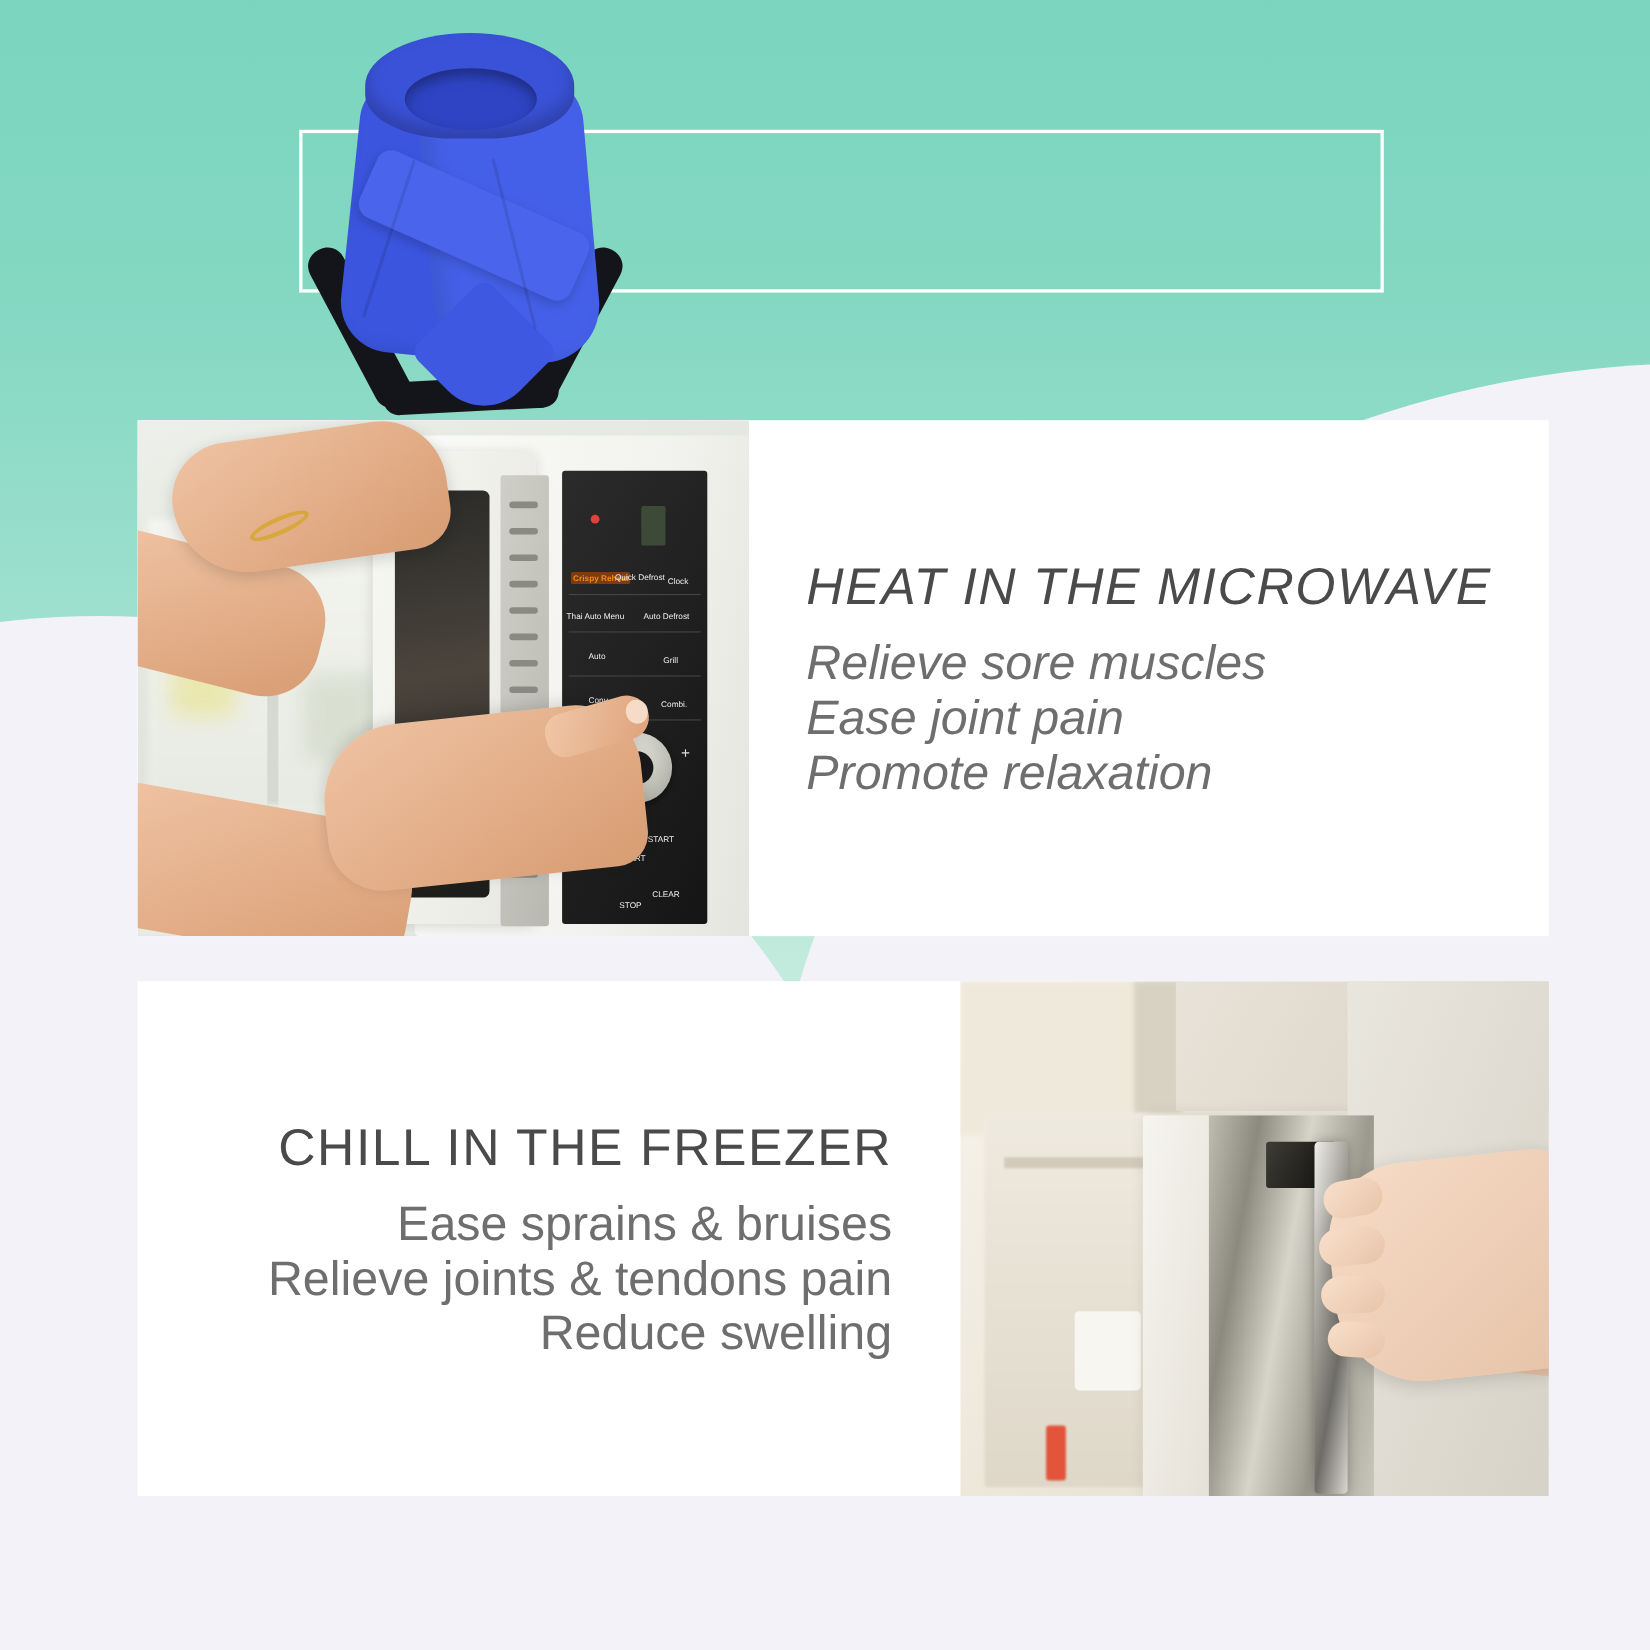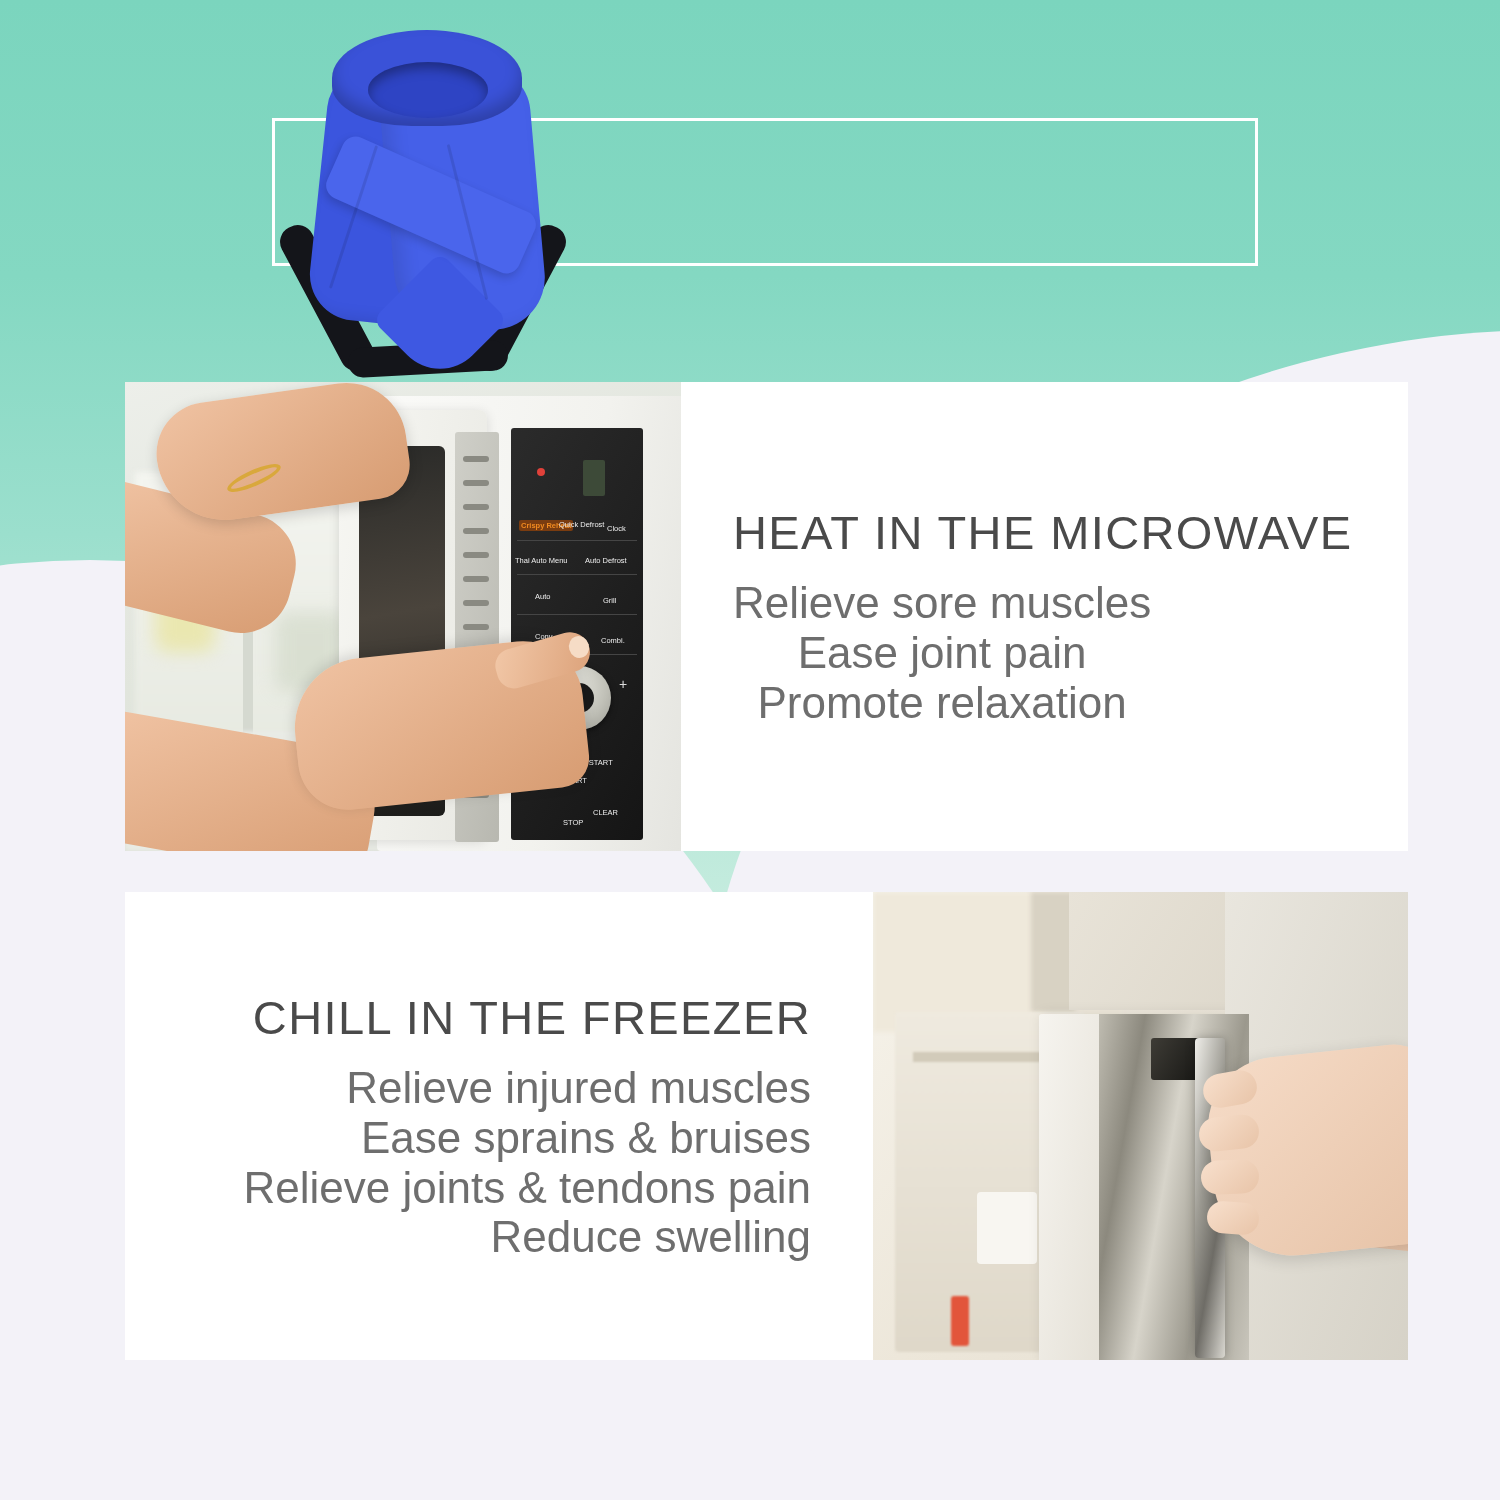--- a/index.html
+++ b/index.html
@@ -152,21 +152,21 @@
 
   .card-photo { position:relative; flex:0 0 auto; overflow:hidden; }
   .photo-heat  { width:556px; height:100%; }
   .photo-chill { width:535px; height:100%; }
 
   .card-text {
     flex:1 1 auto;
     display:flex; flex-direction:column; justify-content:center;
     padding:0 46px;
   }
-  .text-left  { align-items:flex-start; text-align:center;  padding-left:52px; }
+  .text-left  { align-items:flex-start; text-align:left;  padding-left:52px;font-style:italic; }
   .text-right { align-items:flex-end;   text-align:right; padding-right:62px; }
 
   .card-heading {
     color:#4A4A4A;
     font-size:47px;
     font-weight:normal;
     letter-spacing:1.4px;
     white-space:nowrap;
     margin-bottom:18px;
   }
@@ -454,21 +454,20 @@
         <li>Promote relaxation</li>
       </ul>
     </div>
   </div>
 
   <div class="card card-chill">
 
     <div class="card-text text-right">
       <div class="card-heading">CHILL IN THE FREEZER</div>
       <ul class="card-list">
-        <li>Relieve injured muscles</li>
         <li>Ease sprains &amp; bruises</li>
         <li>Relieve joints &amp; tendons pain</li>
         <li>Reduce swelling</li>
       </ul>
     </div>
 
     <div class="card-photo photo-chill">
       <div class="fz-bg"></div>
       <div class="fz-cab-top"></div>
       <div class="fz-cab-edge"></div>

